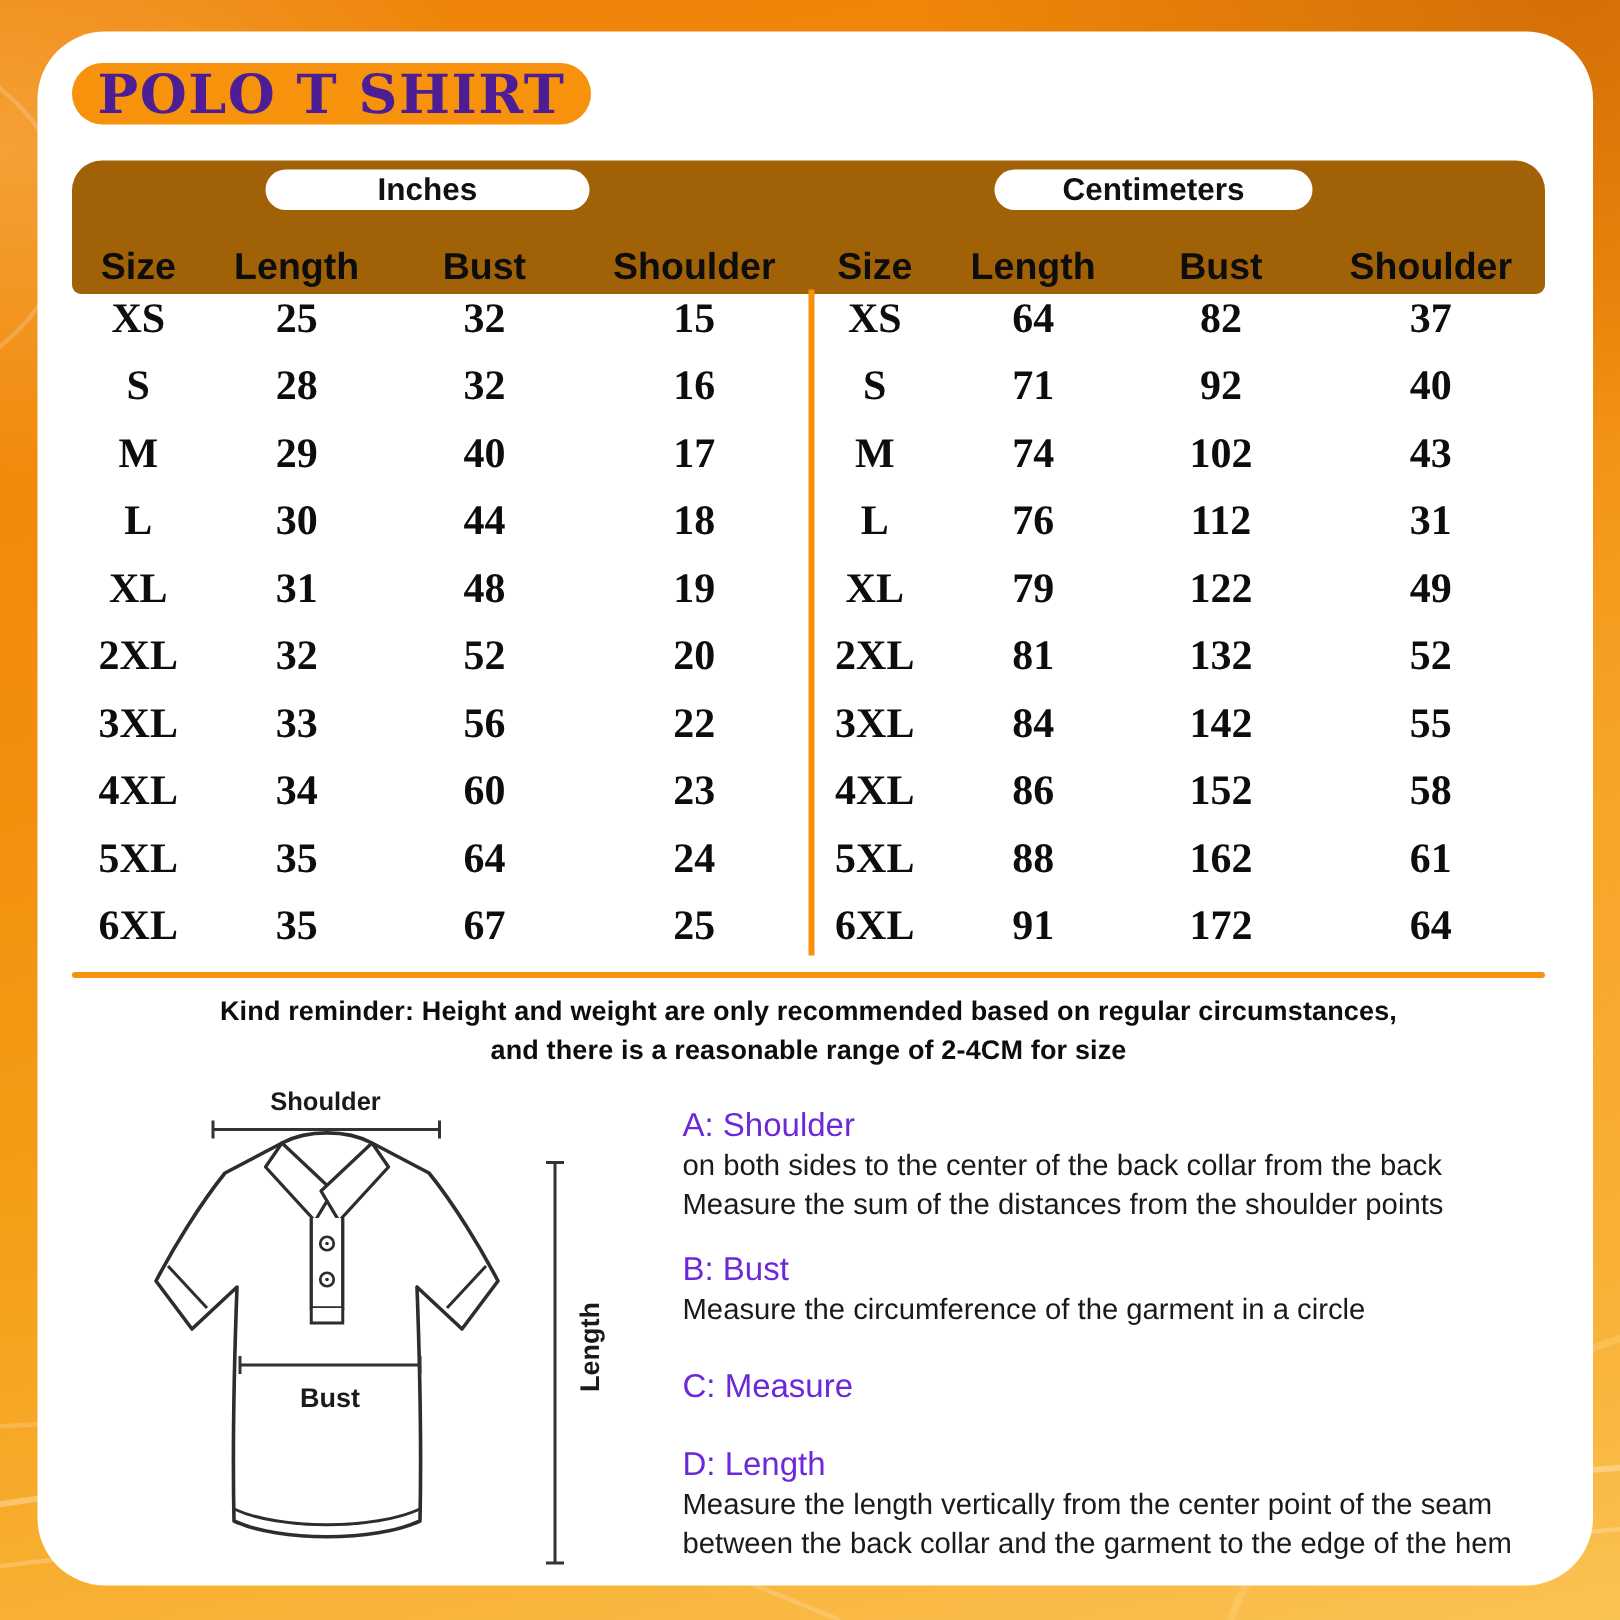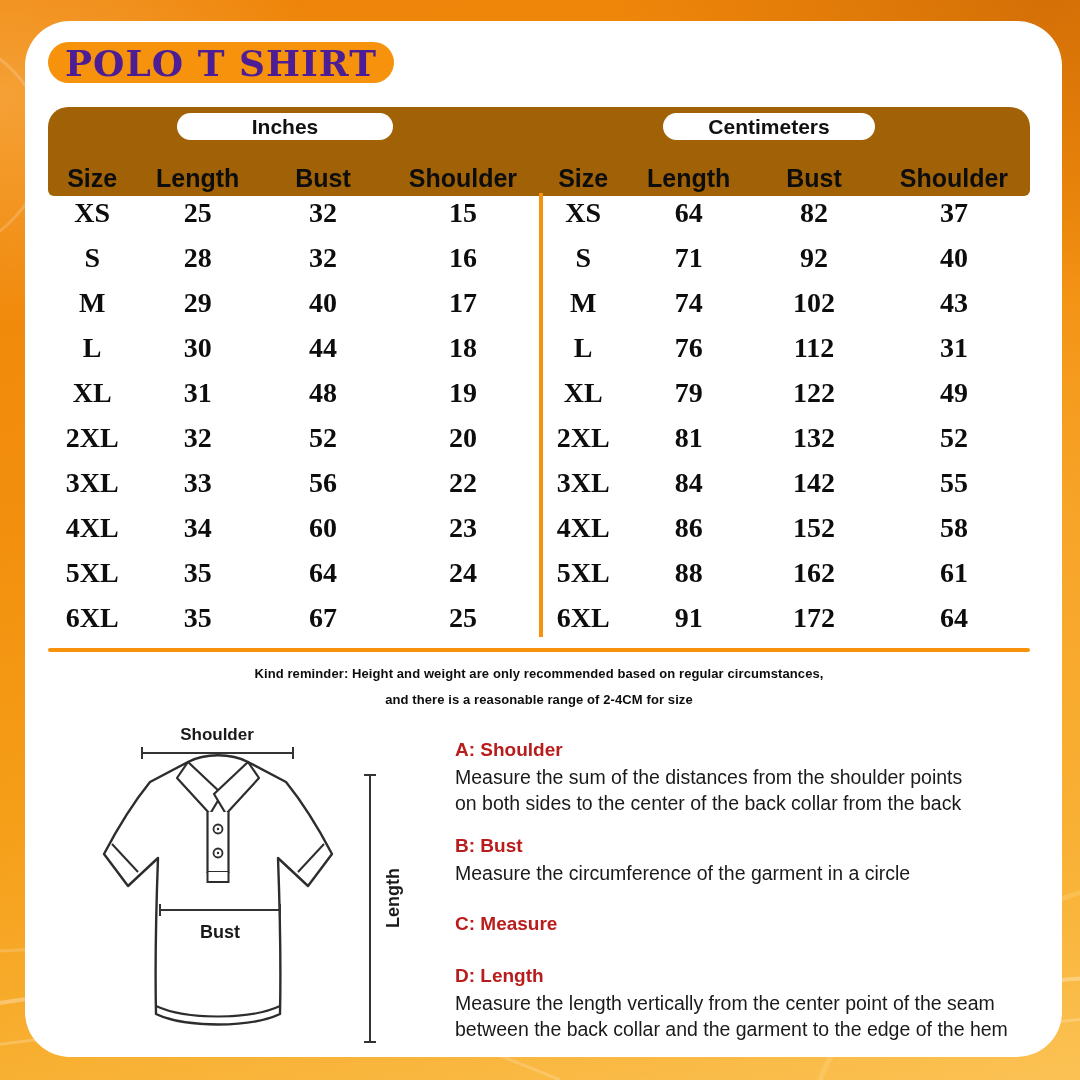--- a/index.html
+++ b/index.html
@@ -44,27 +44,27 @@
   .c1{width:18%;} .c2{width:25%;} .c3{width:26%;} .c4{width:31%;}
   .tables{position:absolute;left:23px;top:169px;width:982px;display:flex;}
   table.size-table{border-collapse:collapse;table-layout:fixed;width:491px;font-family:Liberation Serif, serif;}
   table.size-table td{
     text-align:center;vertical-align:middle;height:45px;
     font-weight:700;font-size:28px;color:#0d0d0d;padding:0;
   }
   .divider{position:absolute;left:514px;top:172px;width:4px;height:444px;background:#f7920d;}
   .rule{position:absolute;left:23px;top:627px;width:982px;height:4px;background:#f7920d;border-radius:2px;}
   .reminder{position:absolute;left:23px;top:640px;width:982px;text-align:center;
-    font-weight:700;font-size:13px;line-height:26px;color:#0d0d0d;letter-spacing:0.1px;}
+    font-weight:700;font-size:18px;line-height:26px;color:#0d0d0d;letter-spacing:0.1px;}
   .diagram{position:absolute;left:45px;top:701px;}
   .diagram text{font-family:"Liberation Sans",sans-serif;font-weight:700;fill:#1a1a1a;}
   .guide{position:absolute;left:430px;top:714px;width:600px;}
   .guide-block{margin-bottom:15px;}
   .guide-block.gap-lg{margin-bottom:23px;}
-  .guide-heading{font-weight:700;font-size:19px;line-height:29px;color:#b91c1c;}
+  .guide-heading{font-weight:400;font-size:22px;line-height:29px;color:#6d28d9;}
   .guide-line{font-size:19.5px;line-height:26px;color:#1a1a1a;}
 </style>
 </head>
 <body>
 
 <svg class="bg-swirls" width="1080" height="1080" viewBox="0 0 1080 1080">
   <path d="M -40 1010 C 260 950, 640 1020, 1120 975" fill="none" stroke="rgba(255,255,255,0.30)" stroke-width="4"></path>
   <path d="M -40 1050 C 300 995, 700 1065, 1120 1015" fill="none" stroke="rgba(255,255,255,0.22)" stroke-width="3"></path>
   <path d="M -40 955 C 150 930, 330 985, 560 1080" fill="none" stroke="rgba(255,255,255,0.18)" stroke-width="3"></path>
   <path d="M -30 40 C 70 90, 70 200, -30 250" fill="none" stroke="rgba(255,255,255,0.18)" stroke-width="3"></path>
@@ -279,22 +279,22 @@
 
     <line x1="300" y1="53" x2="300" y2="320" stroke="#333" stroke-width="2"></line>
     <line x1="294" y1="53" x2="306" y2="53" stroke="#333" stroke-width="2"></line>
     <line x1="294" y1="320" x2="306" y2="320" stroke="#333" stroke-width="2"></line>
     <text x="329" y="176" text-anchor="middle" font-size="18" transform="rotate(-90 329 176)">Length</text>
   </svg>
 
   <div class="guide">
     <div class="guide-block">
       <div class="guide-heading">A: Shoulder</div>
+      <div class="guide-line">on both sides to the center of the back collar from the back</div>
       <div class="guide-line">Measure the sum of the distances from the shoulder points</div>
-      <div class="guide-line">on both sides to the center of the back collar from the back</div>
     </div>
     <div class="guide-block gap-lg">
       <div class="guide-heading">B: Bust</div>
       <div class="guide-line">Measure the circumference of the garment in a circle</div>
     </div>
     <div class="guide-block gap-lg">
       <div class="guide-heading">C: Measure</div>
     </div>
     <div class="guide-block">
       <div class="guide-heading">D: Length</div>

